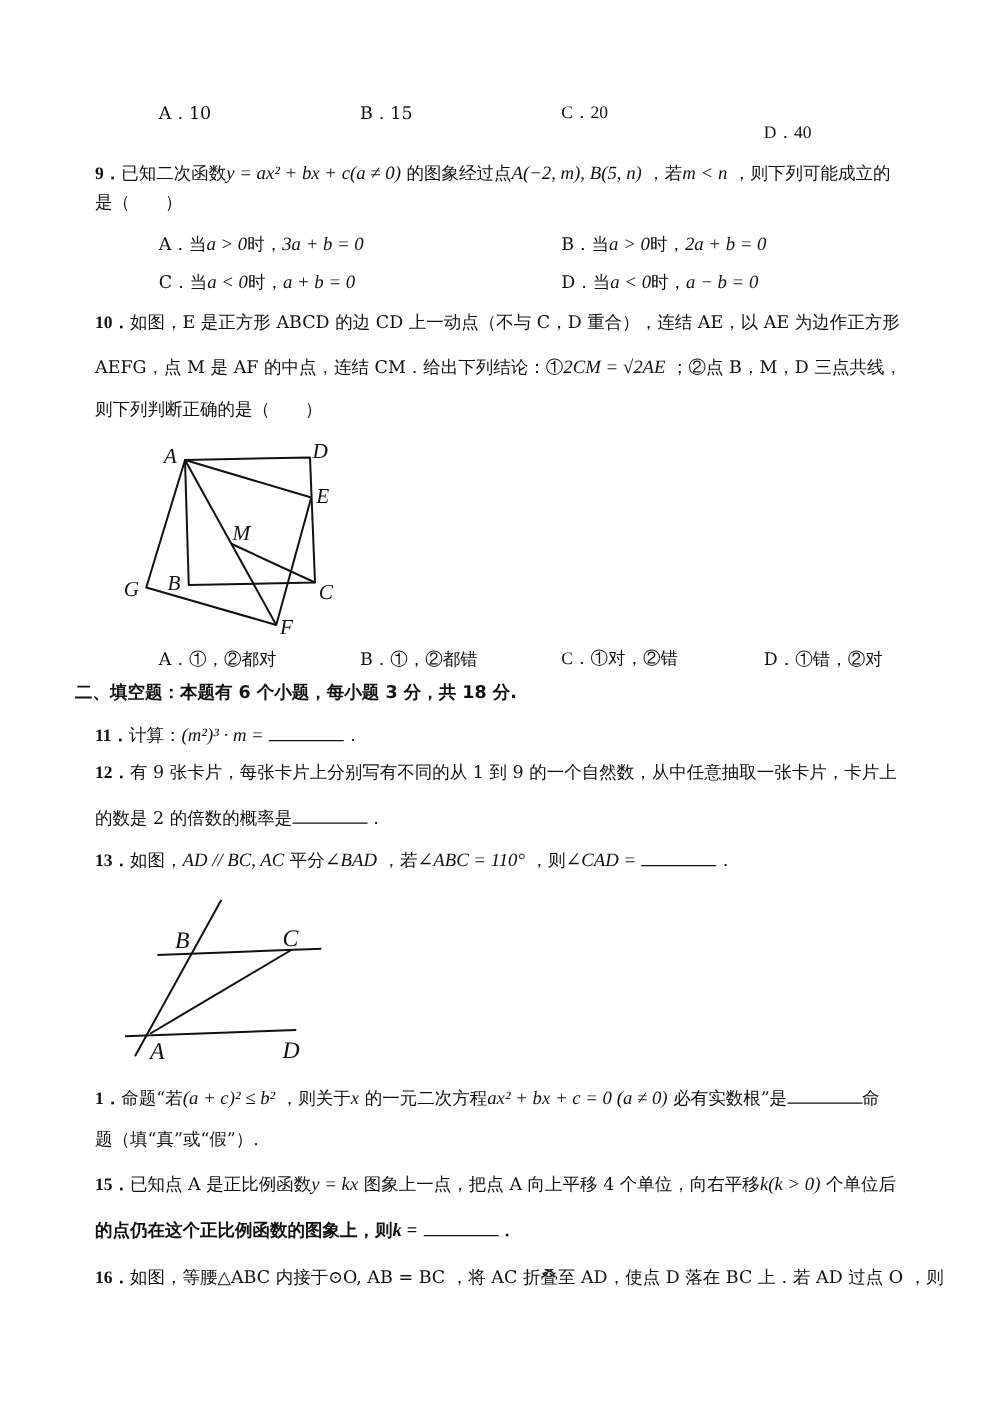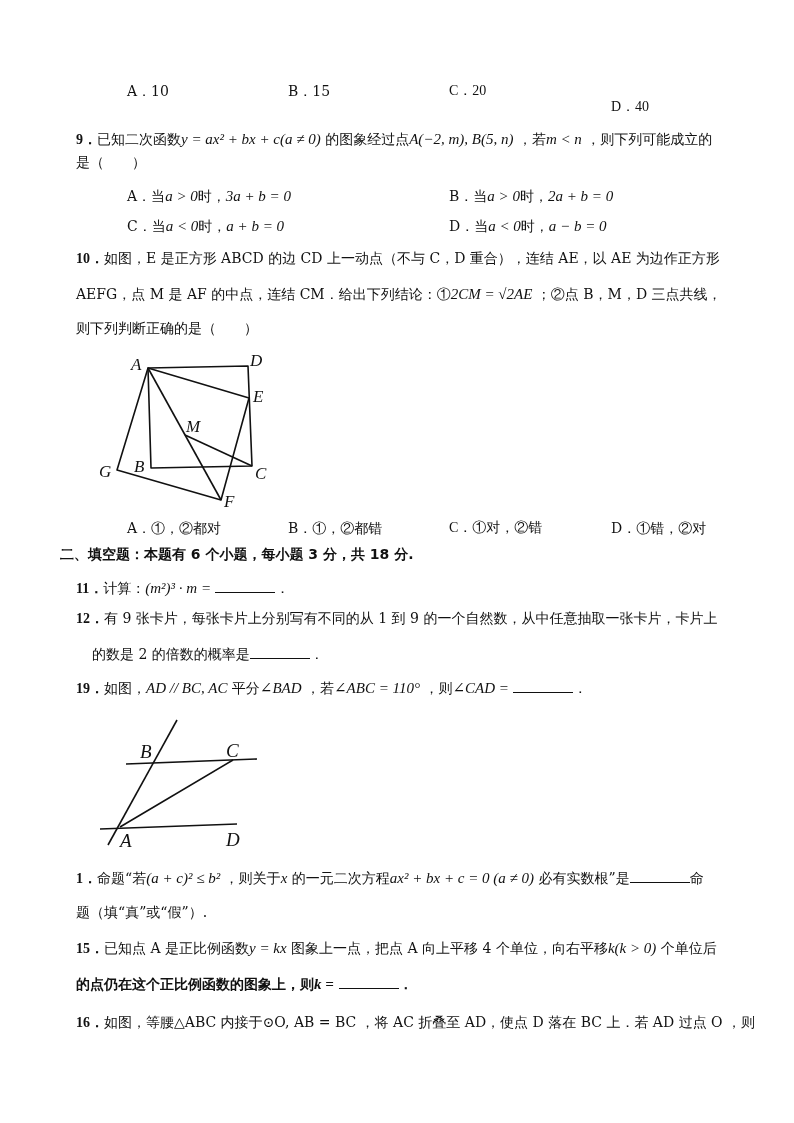--- a/index.html
+++ b/index.html
@@ -77,26 +77,26 @@
 <div class="section">二、填空题：本题有 6 个小题，每小题 3 分，共 18 分.</div>
 
 <div class="line" style="top:578px;">
   <span class="qnum">11．</span><span>计算：</span><span class="math">(m²)³ · m =</span>
   <span class="blank"></span><span>．</span>
 </div>
 
 <div class="line" style="top:608px;">
   <span class="qnum">12．</span><span>有 9 张卡片，每张卡片上分别写有不同的从 1 到 9 的一个自然数，从中任意抽取一张卡片，卡片上</span>
 </div>
-<div class="line" style="top:644px;margin-left:16px;">
+<div class="line" style="top:644px;">
   <span>的数是 2 的倍数的概率是</span><span class="blank"></span><span>．</span>
 </div>
 
 <div class="line" style="top:678px;">
-  <span class="qnum">19．</span><span>如图，</span><span class="math">AD // BC, AC</span><span> 平分</span><span class="math">∠BAD</span><span> ，若</span><span class="math">∠ABC = 110°</span><span> ，则</span><span class="math">∠CAD =</span>
+  <span class="qnum">13．</span><span>如图，</span><span class="math">AD // BC, AC</span><span> 平分</span><span class="math">∠BAD</span><span> ，若</span><span class="math">∠ABC = 110°</span><span> ，则</span><span class="math">∠CAD =</span>
   <span class="blank"></span><span>．</span>
 </div>
 
 <svg class="fig" width="794" height="1123">
   <g stroke="#111" stroke-width="1.6" fill="none">
     <line x1="126" y1="764" x2="257" y2="759"></line>
     <line x1="100" y1="829" x2="237" y2="824"></line>
     <line x1="177" y1="720" x2="108" y2="845"></line>
     <line x1="120" y1="827" x2="233" y2="760"></line>
   </g>

